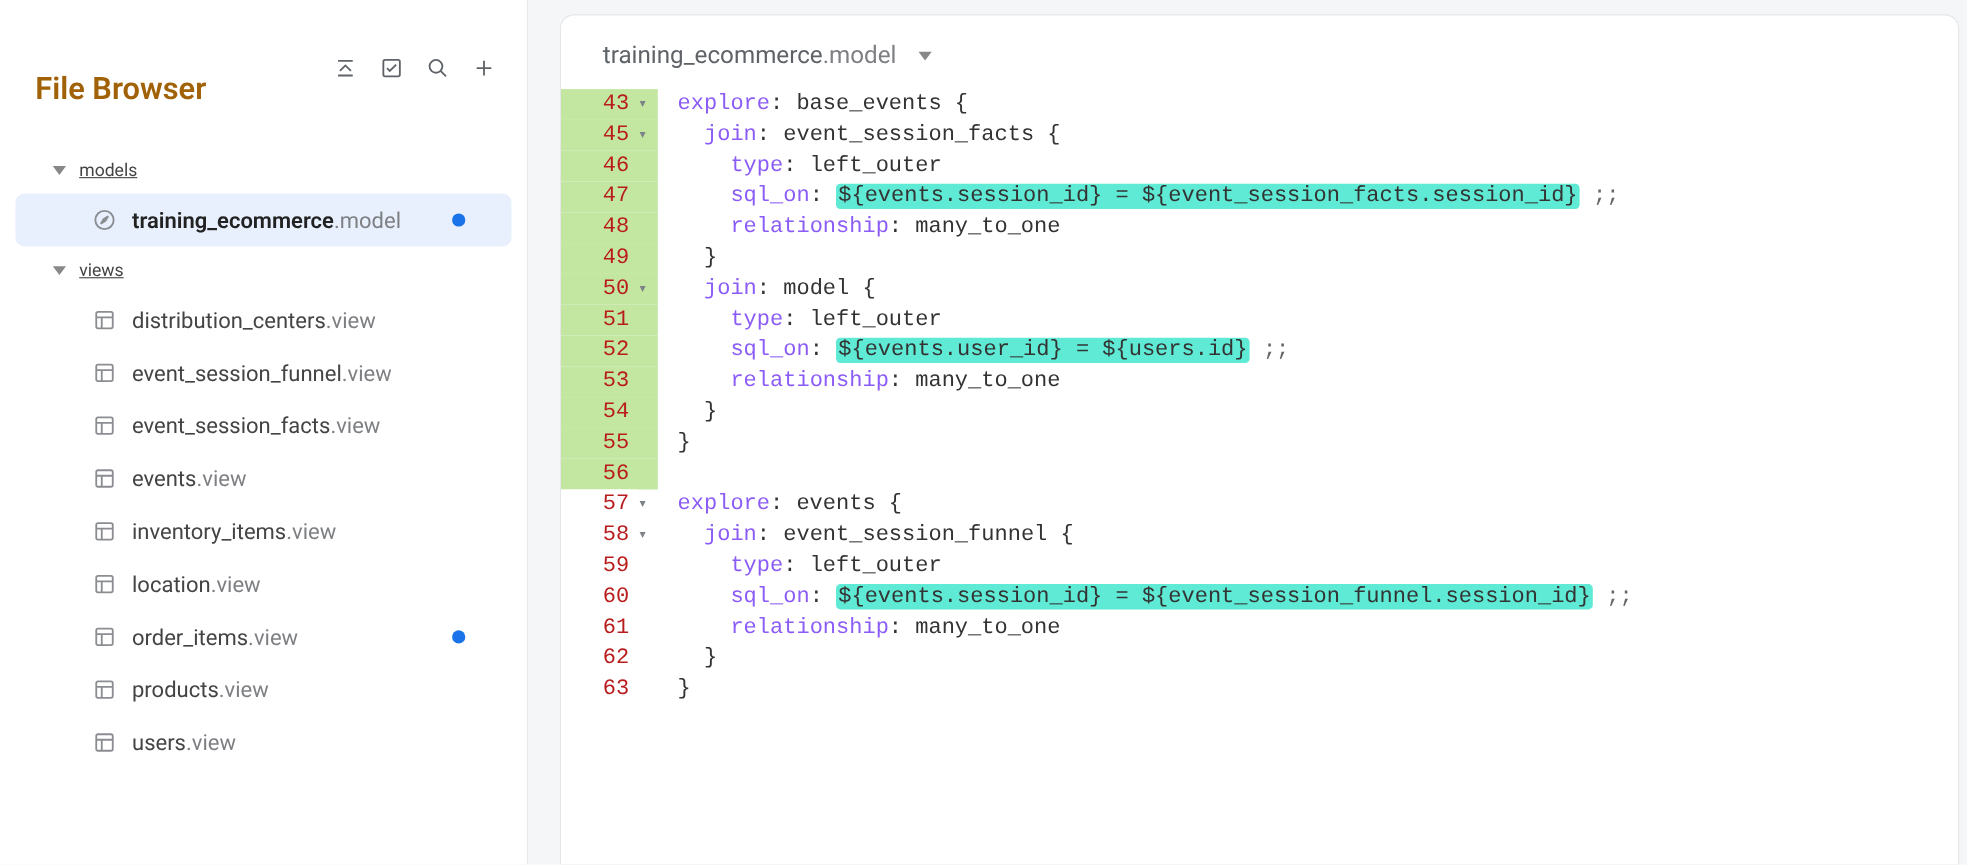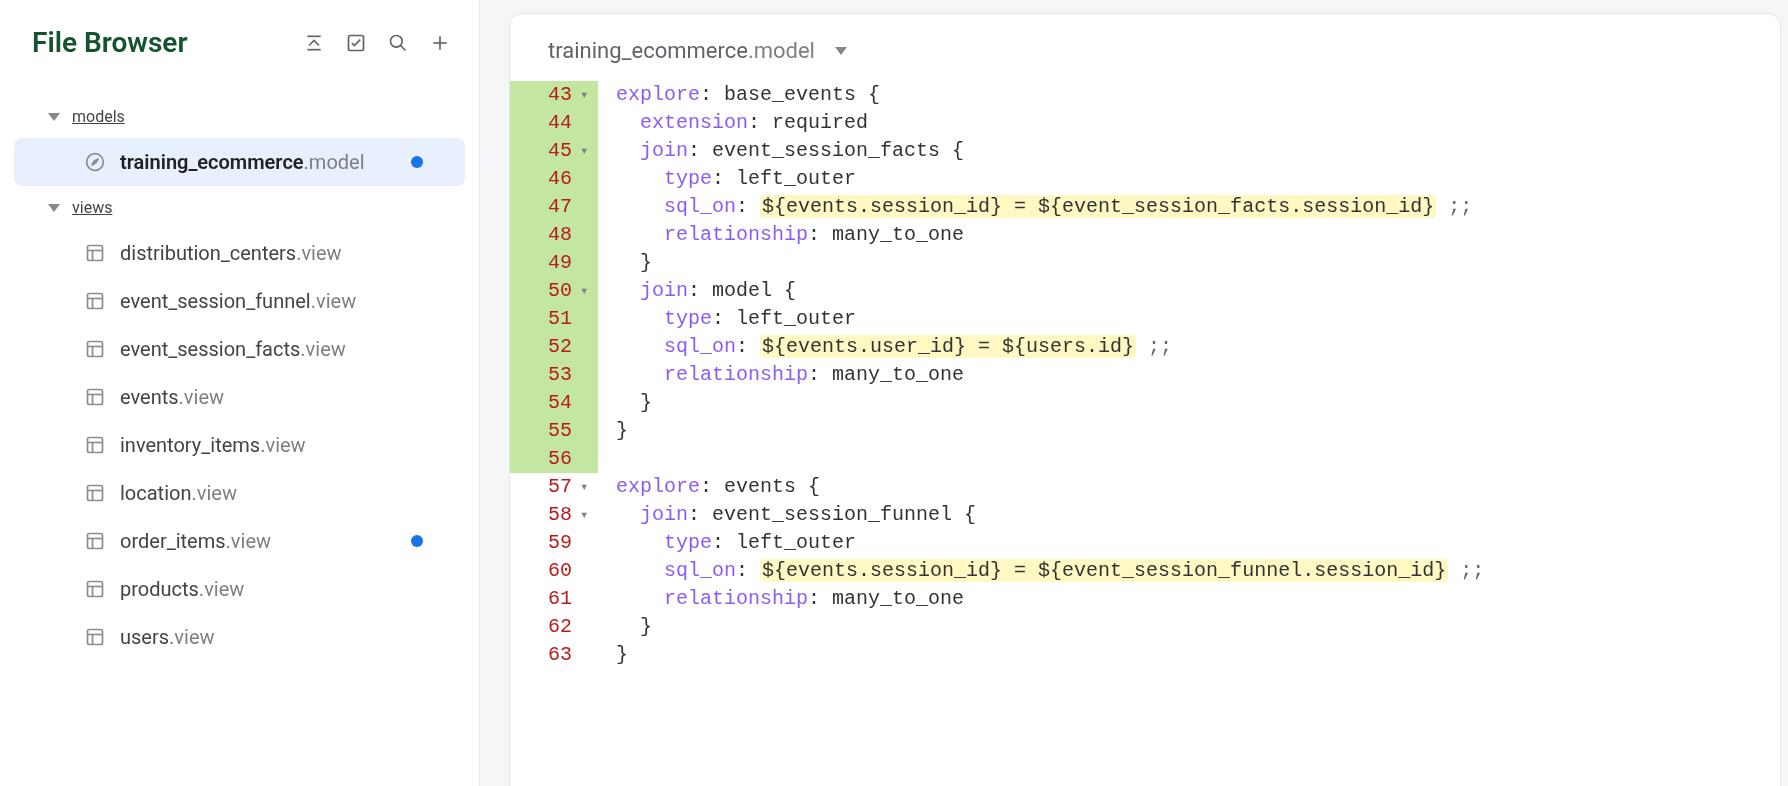--- a/index.html
+++ b/index.html
@@ -24,22 +24,23 @@
     overflow-y: auto;
   }
   .sidebar-header {
     display: flex;
     align-items: center;
     padding: 0 28px 18px 32px;
   }
   .sidebar-title {
     font-size: 28px;
     font-weight: 600;
-    color: #14532d;
+    color: #a16207;
     flex: 1;
+    margin-top: 38px;
   }
   .sidebar-actions {
     display: flex;
     gap: 20px;
     align-items: center;
     color: #5f6368;
   }
   .sidebar-actions .icn { width:22px; height:22px; display:flex; align-items:center; justify-content:center; cursor:pointer; }
 
   
@@ -124,21 +125,21 @@
     text-align:left;
     color:#7d8287;
     font-size:14px;
     user-select:none;
     display:flex;align-items:center;
     background:inherit;
   }
   .gutter-added .fold{ background:#c3e6a1; }
   .txt { padding-left: 18px; flex:1; color:#333; }
   .kw { color:#8b5cf6; }
-  .expr { background:#fef9c3; border-radius:4px; padding:0 2px; }
+  .expr { background:#5eead4; border-radius:4px; padding:0 2px; }
   .punct { color:#666; }
 </style>
 </head>
 <body>
 
 <aside class="sidebar">
   <div class="sidebar-header">
     <div class="sidebar-title">File Browser</div>
     <div class="sidebar-actions">
       <span class="icn">
@@ -285,21 +286,20 @@
 <main class="editor-wrap">
   <div class="editor-card">
     <div class="tab-bar">
       <span class="tab-name">
         <span class="name-main">training_ecommerce</span><span class="dim">.model</span>
       </span>
       <span class="tab-caret"></span>
     </div>
     <div class="code-area" id="code-area">
         <div class="code-line"><div class="gutter-group gutter-added"><div class="num">43</div><div class="fold">▾</div></div><div class="txt"><span class="kw">explore</span><span>: base_events {</span></div></div>
-        <div class="code-line"><div class="gutter-group gutter-added"><div class="num">44</div><div class="fold"></div></div><div class="txt"><span>  </span><span class="kw">extension</span><span>: required</span></div></div>
         <div class="code-line"><div class="gutter-group gutter-added"><div class="num">45</div><div class="fold">▾</div></div><div class="txt"><span>  </span><span class="kw">join</span><span>: event_session_facts {</span></div></div>
         <div class="code-line"><div class="gutter-group gutter-added"><div class="num">46</div><div class="fold"></div></div><div class="txt"><span>    </span><span class="kw">type</span><span>: left_outer</span></div></div>
         <div class="code-line"><div class="gutter-group gutter-added"><div class="num">47</div><div class="fold"></div></div><div class="txt"><span>    </span><span class="kw">sql_on</span><span>: </span><span class="expr">${events.session_id} = ${event_session_facts.session_id}</span><span class="punct"> ;;</span></div></div>
         <div class="code-line"><div class="gutter-group gutter-added"><div class="num">48</div><div class="fold"></div></div><div class="txt"><span>    </span><span class="kw">relationship</span><span>: many_to_one</span></div></div>
         <div class="code-line"><div class="gutter-group gutter-added"><div class="num">49</div><div class="fold"></div></div><div class="txt"><span>  }</span></div></div>
         <div class="code-line"><div class="gutter-group gutter-added"><div class="num">50</div><div class="fold">▾</div></div><div class="txt"><span>  </span><span class="kw">join</span><span>: model {</span></div></div>
         <div class="code-line"><div class="gutter-group gutter-added"><div class="num">51</div><div class="fold"></div></div><div class="txt"><span>    </span><span class="kw">type</span><span>: left_outer</span></div></div>
         <div class="code-line"><div class="gutter-group gutter-added"><div class="num">52</div><div class="fold"></div></div><div class="txt"><span>    </span><span class="kw">sql_on</span><span>: </span><span class="expr">${events.user_id} = ${users.id}</span><span class="punct"> ;;</span></div></div>
         <div class="code-line"><div class="gutter-group gutter-added"><div class="num">53</div><div class="fold"></div></div><div class="txt"><span>    </span><span class="kw">relationship</span><span>: many_to_one</span></div></div>
         <div class="code-line"><div class="gutter-group gutter-added"><div class="num">54</div><div class="fold"></div></div><div class="txt"><span>  }</span></div></div>

